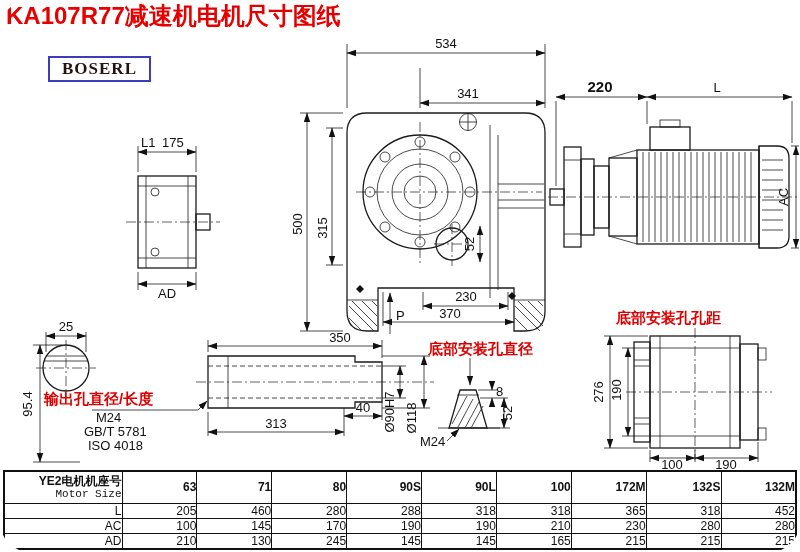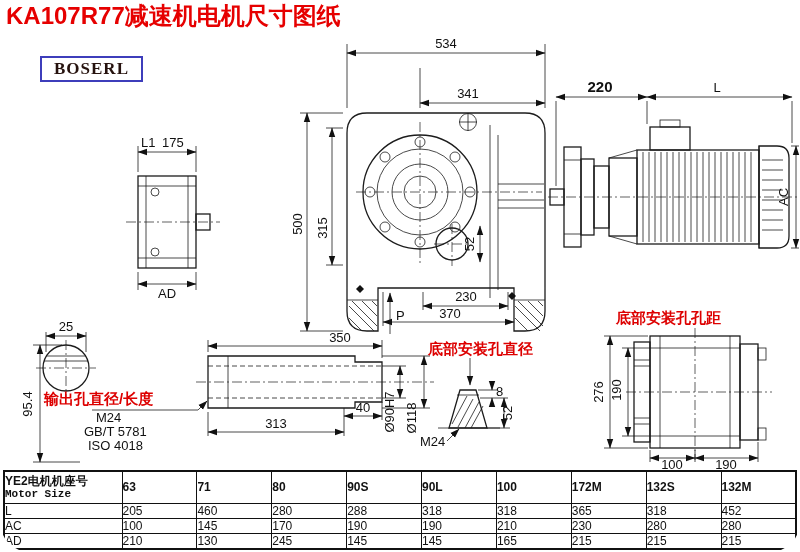--- a/index.html
+++ b/index.html
@@ -1,34 +1,34 @@
 <!DOCTYPE html>
 <html><head>
 <meta charset="utf-8">
 <style>
   html,body { margin:0; padding:0; background:#fff; }
   .canvas { position:relative; width:800px; height:552px; background:#fff; overflow:hidden;
             font-family:"Liberation Sans",sans-serif;border-radius:30px; }
   .title { position:absolute; left:6px; top:0; font-size:24px; font-weight:bold; color:#e60000; white-space:nowrap; }
-  .logo  { position:absolute; left:40px; top:56px; border:2px solid #3d3dbb; padding:1px 12px;
+  .logo  { position:absolute; left:48px; top:56px; border:2px solid #3d3dbb; padding:1px 12px;
            font-family:"Liberation Serif",serif; font-weight:bold; font-size:17px; color:#26120e; letter-spacing:1px; background:#fff; }
   svg.drawing { position:absolute; left:0; top:0; }
   svg .s     { stroke:#1c1c1c; stroke-width:1.3; fill:none; }
   svg .sthin { stroke:#1c1c1c; stroke-width:0.8; fill:none; }
   svg .cl    { stroke-dasharray:10 3 2 3; stroke-width:0.7; }
   svg .hid   { stroke-dasharray:5 3; }
   svg text.dt  { font-family:"Liberation Sans",sans-serif; font-size:13px; fill:#111; }
   svg text.dtb { font-size:15px; font-weight:bold; }
   svg text.red { font-family:"Liberation Sans",sans-serif; font-size:15px; font-weight:bold; fill:#dd0000; }
   .dim-table { position:absolute; left:3px; top:470px; width:794px; border-collapse:collapse; table-layout:fixed;
                border:2px solid #111; background:#fff; }
-  .dim-table th, .dim-table td { border:1px solid #111; text-align:left; padding:0; font-size:12px; color:#111; }
+  .dim-table th, .dim-table td { border:1px solid #111; text-align:right; padding:0; font-size:12px; color:#111; }
   .dim-table th { font-weight:bold; }
   .dim-table .size-head .cn { font-size:12px; font-weight:bold; line-height:1.2; }
-  .dim-table .size-head .en { font-size:11px; font-weight:bold; font-family:"Liberation Mono",monospace; line-height:1.1; }
+  .dim-table .size-head .en { font-size:11px; font-weight:normal; font-family:"Liberation Mono",monospace; line-height:1.1; }
   .dim-table td.rowlabel { font-weight:normal; }
 </style>
 </head>
 <body>
 
 <div class="canvas">
 
   <div class="title">KA107R77减速机电机尺寸图纸</div>
   <div class="logo">BOSERL</div>
 

